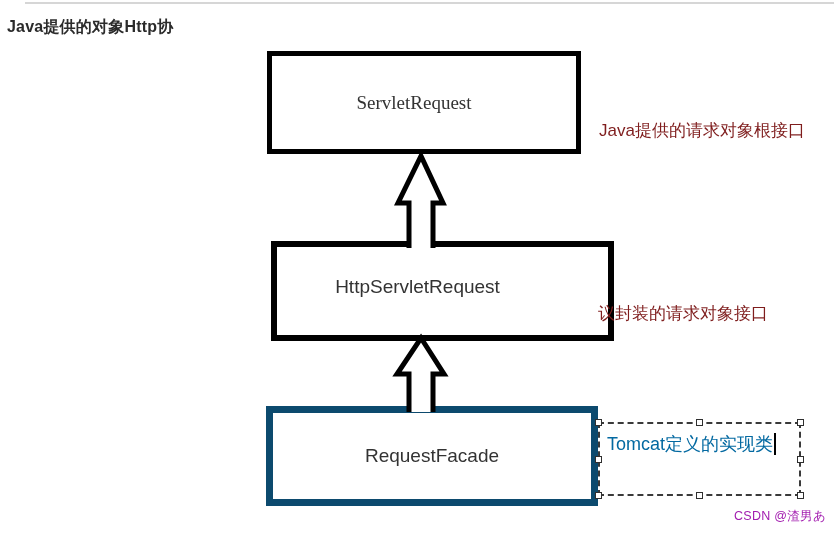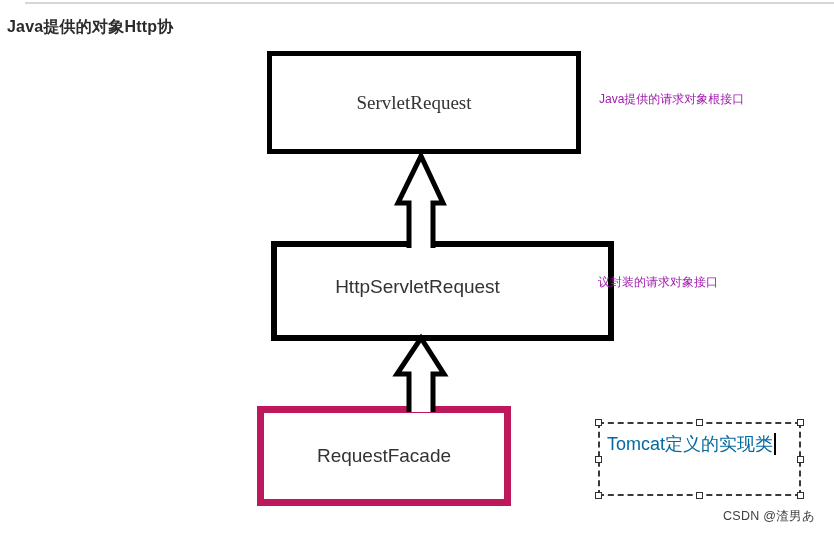--- a/index.html
+++ b/index.html
@@ -16,27 +16,28 @@
     position: absolute; left: 7px; top: 17px;
     font-size: 16px; font-weight: 600; color: #2b2b2b; letter-spacing: 0.2px;
   }
   .node {
     position: absolute; background: #ffffff; box-sizing: border-box;
     display: flex; align-items: center; justify-content: center;
     color: #333333; font-size: 19px;
   }
   .node-1 { left: 267px; top: 51px;  width: 314px; height: 103px; border: 5px solid #000; padding-right: 20px; font-family: Liberation Serif, serif; }
   .node-2 { left: 271px; top: 241px; width: 343px; height: 100px; border: 6px solid #000; padding-right: 50px; padding-bottom: 8px; }
-  .node-3 { left: 257px; top: 406px; width: 254px; height: 100px; border: 7px solid #be185d; }
+  .node-3 { left: 266px; top: 406px; width: 332px; height: 100px; border: 7px solid #0c4a6e; }
   .arrow-svg { position: absolute; overflow: visible; }
   .arrow-1 { left: 390px; top: 151px; }
   .arrow-2 { left: 390px; top: 334px; }
   .annotation {
-    position: absolute; color: #a21caf; font-size: 12px; line-height: 29px;
+    position: absolute; color: #7f1d1d; font-size: 17px; line-height: 29px;
     white-space: nowrap;
+    margin-top: 31px;
   }
   .ann-1 { left: 599px; top: 85px; }
   .ann-2 { left: 598px; top: 268px; }
   .selection-box {
     position: absolute; left: 598px; top: 422px; width: 203px; height: 74px;
     box-sizing: border-box;
   }
   .selection-outline {
     position: absolute; left: 0; top: 0; right: 0; bottom: 0;
     border: 2px dashed #3a3a3a;
@@ -55,22 +56,22 @@
   .h-se { right: -3px; bottom: -3px; }
   .selection-text {
     position: absolute; left: 9px; top: 10px; font-size: 18px; color: #0369a1;
     white-space: nowrap;
   }
   .caret {
     display: inline-block; width: 2px; height: 22px; background: #000;
     vertical-align: middle; margin-left: 1px; margin-top: -3px;
   }
   .watermark {
-    position: absolute; right: 19px; top: 508px;
-    font-size: 12.5px; color: #404040; letter-spacing: 0.3px;
+    position: absolute; right: 8px; top: 508px;
+    font-size: 12.5px; color: #a21caf; letter-spacing: 0.3px;
   }
 </style>
 </head>
 <body>
 
 <div class="top-rule"></div>
 
 <div class="page-title">Java提供的对象Http协</div>
 
 <div class="node node-1">

